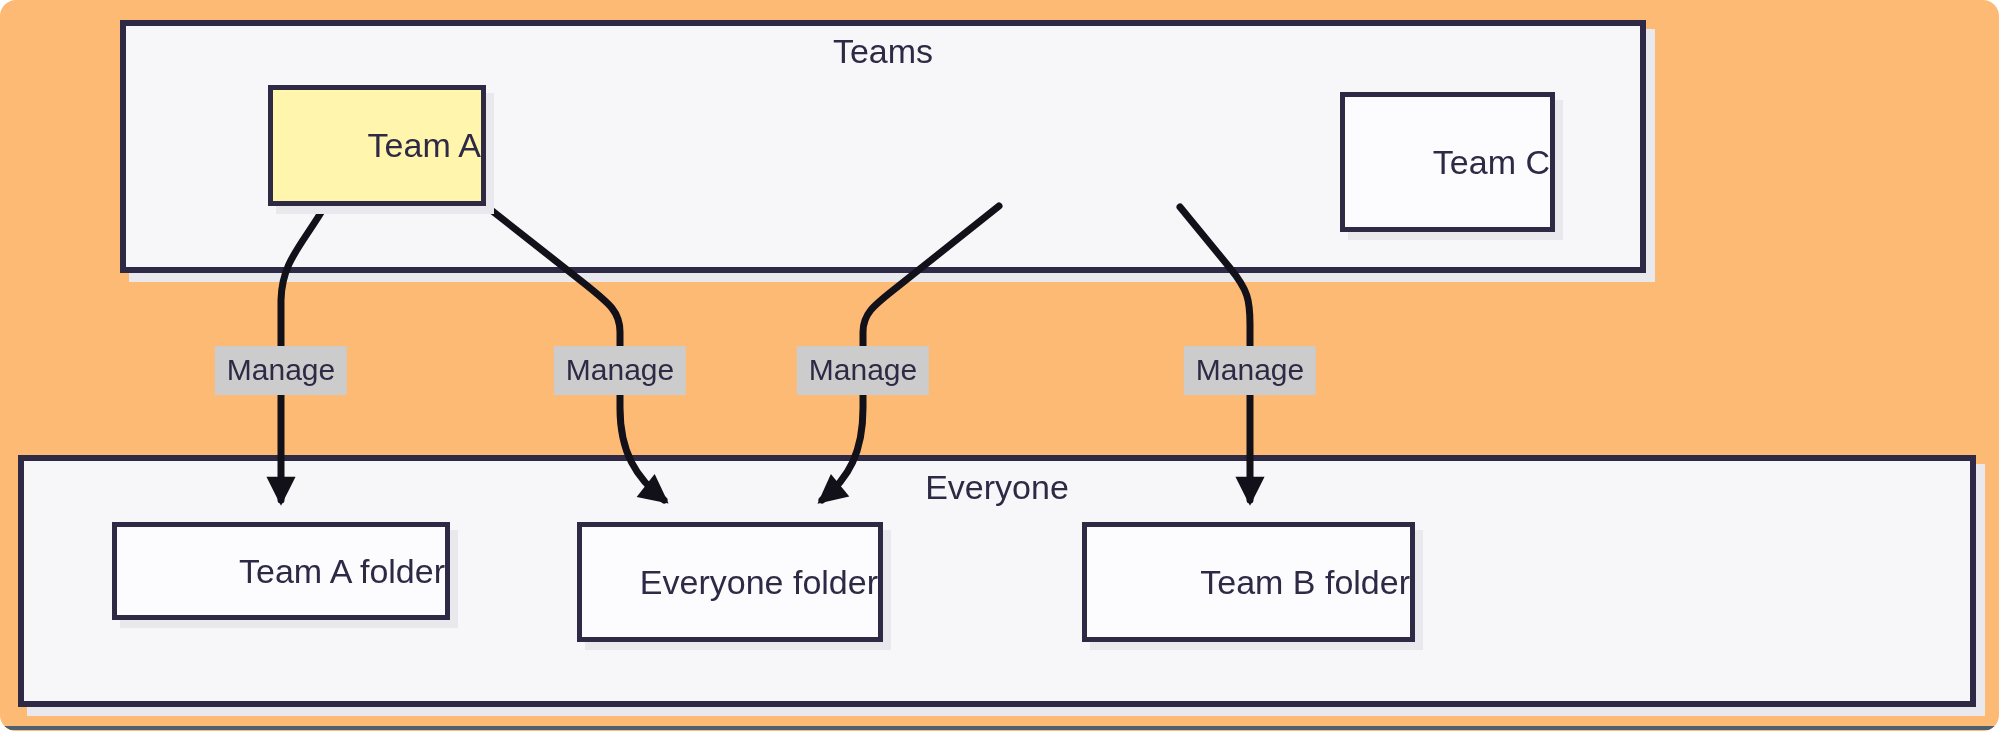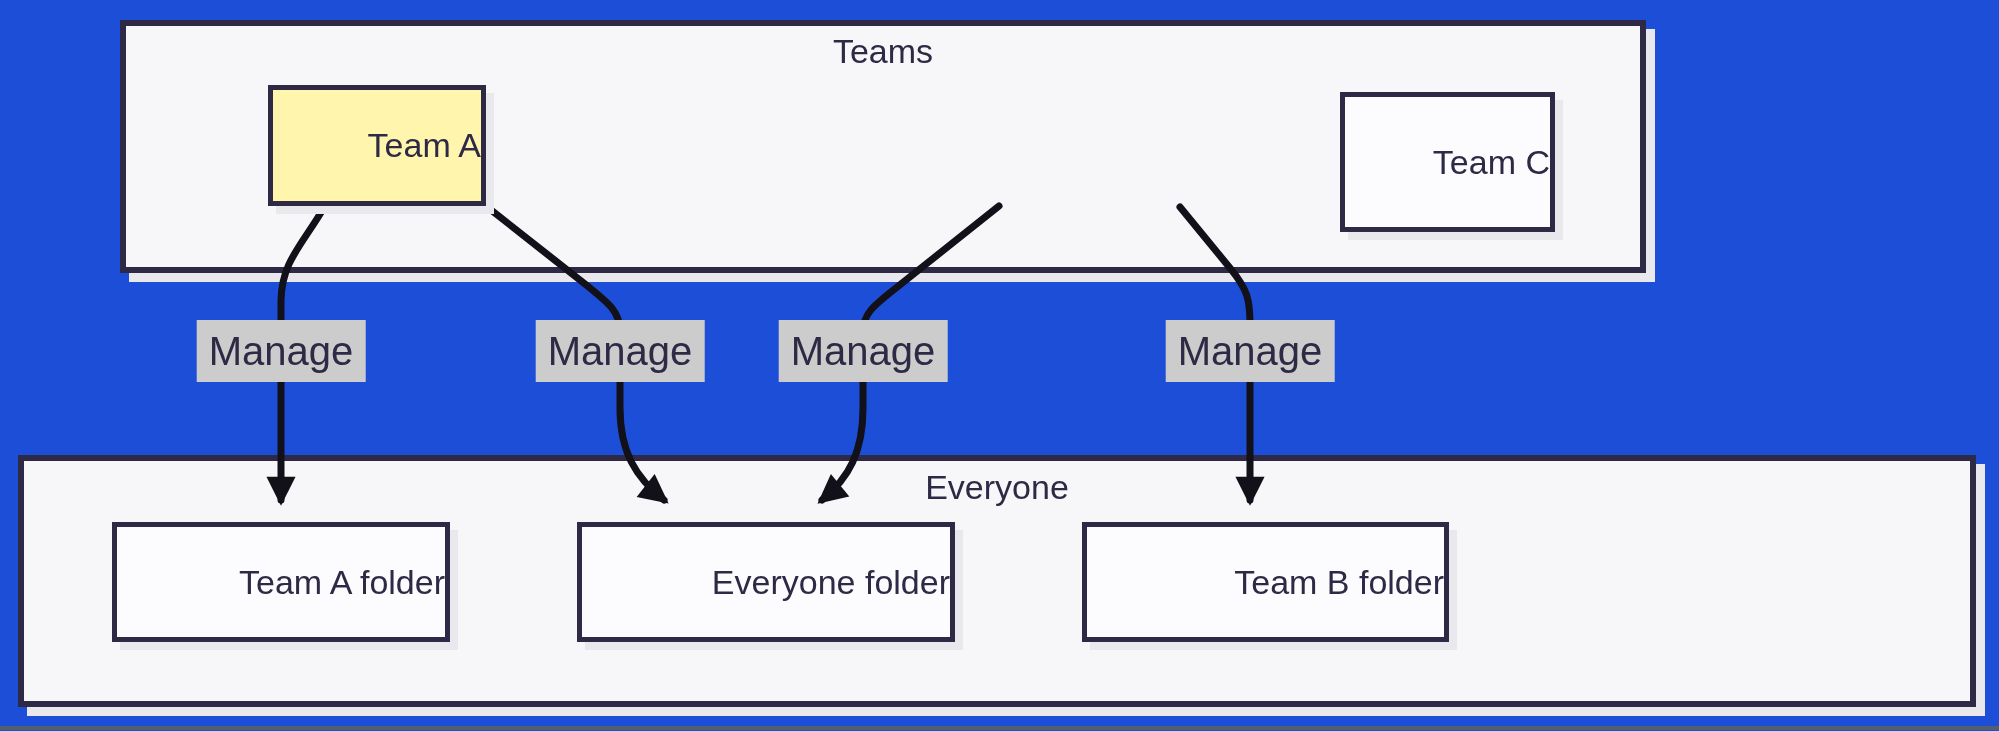--- a/index.html
+++ b/index.html
@@ -10,21 +10,21 @@
     --node-default:#fcfcfe;
     --edge:#121019;
     --label-bg:#cccccc;
     --shadow:#e9e9ed;
     --divider:#50606e;
   }
   *{box-sizing:border-box;margin:0;padding:0}
   html,body{background:#ffffff}
   body{font-family:"Liberation Sans","DejaVu Sans",sans-serif;color:var(--ink)}
   .canvas{
-    position:relative;width:1999px;height:731px;overflow:hidden;background:#1d4ed8;
+    position:relative;width:1999px;height:731px;overflow:hidden;background:#fdba74;border-radius:16px;
   }
   .group{
     position:absolute;background:var(--container-fill);
     border:6px solid var(--border);
     box-shadow:9px 9px 0 0 var(--shadow);
   }
   .group-teams{left:120px;top:20px;width:1526px;height:253px}
   .group-folders{left:18px;top:455px;width:1958px;height:252px}
   .group-title{
     position:absolute;left:50%;transform:translateX(-50%);
@@ -35,31 +35,31 @@
   .node{
     position:absolute;display:flex;align-items:center;justify-content:flex-end;
     border:5px solid var(--border);background:var(--node-default);
     box-shadow:8px 8px 0 0 var(--shadow);
     font-size:34px;color:var(--ink);white-space:nowrap;z-index:3;
   }
   .node.highlight{background:var(--node-highlight)}
   .n-team-a{left:268px;top:85px;width:218px;height:121px}
   .n-team-b{left:998px;top:85px;width:215px;height:121px}
   .n-team-c{left:1340px;top:92px;width:215px;height:140px}
-  .n-team-a-folder{left:112px;top:522px;width:338px;height:120px}
-  .n-everyone-folder{left:577px;top:522px;width:378px;height:120px}
-  .n-team-b-folder{left:1082px;top:522px;width:367px;height:120px}
+  .n-team-a-folder{left:112px;top:522px;width:338px;height:98px}
+  .n-everyone-folder{left:577px;top:522px;width:306px;height:120px}
+  .n-team-b-folder{left:1082px;top:522px;width:333px;height:120px}
   .n-team-c-folder{left:1547px;top:522px;width:337px;height:120px}
   .edges{position:absolute;left:0;top:0;width:1999px;height:731px;z-index:2;pointer-events:none}
   .edge{fill:none;stroke:var(--edge);stroke-width:7px;stroke-linecap:round}
   .arrowhead{fill:var(--edge)}
   .edge-label{
-    position:absolute;top:320px;transform:translateX(-50%);
+    position:absolute;top:346px;transform:translateX(-50%);
     background:var(--label-bg);color:var(--ink);
-    font-size:40px;padding:4px 12px;line-height:1.35;z-index:4;white-space:nowrap;
+    font-size:30px;padding:4px 12px;line-height:1.35;z-index:4;white-space:nowrap;
   }
   .el-1{left:281px}.el-2{left:620px}.el-3{left:863px}.el-4{left:1250px}
   .bottom-divider{
     position:absolute;left:0;right:0;bottom:1px;height:4px;background:var(--divider);z-index:5;
   }
 </style>
 </head>
 <body>
 
 <div class="canvas">

